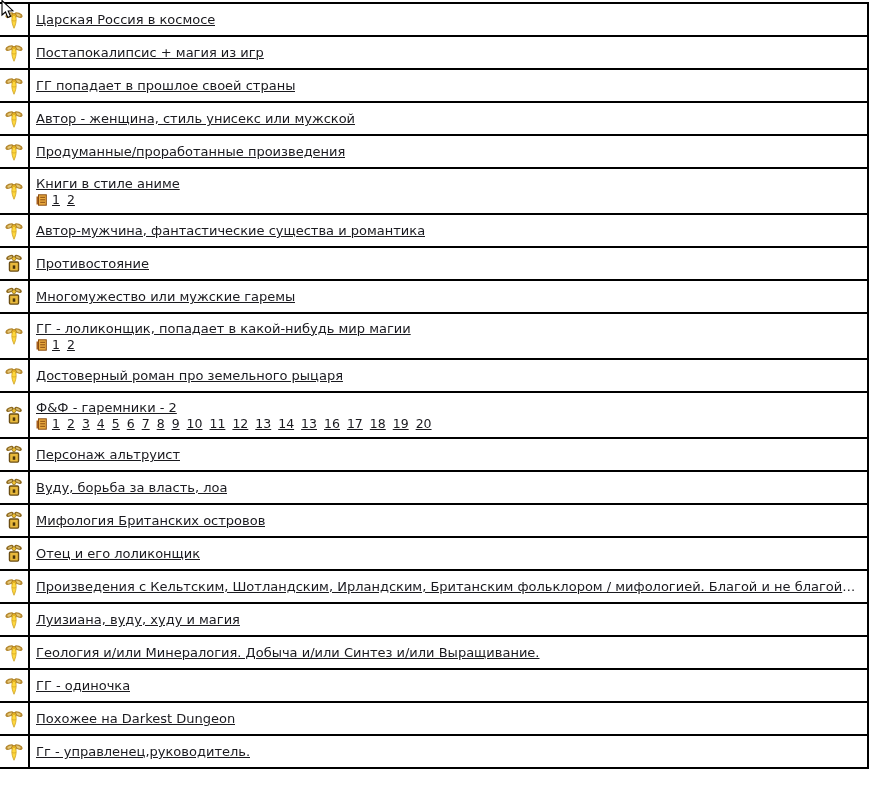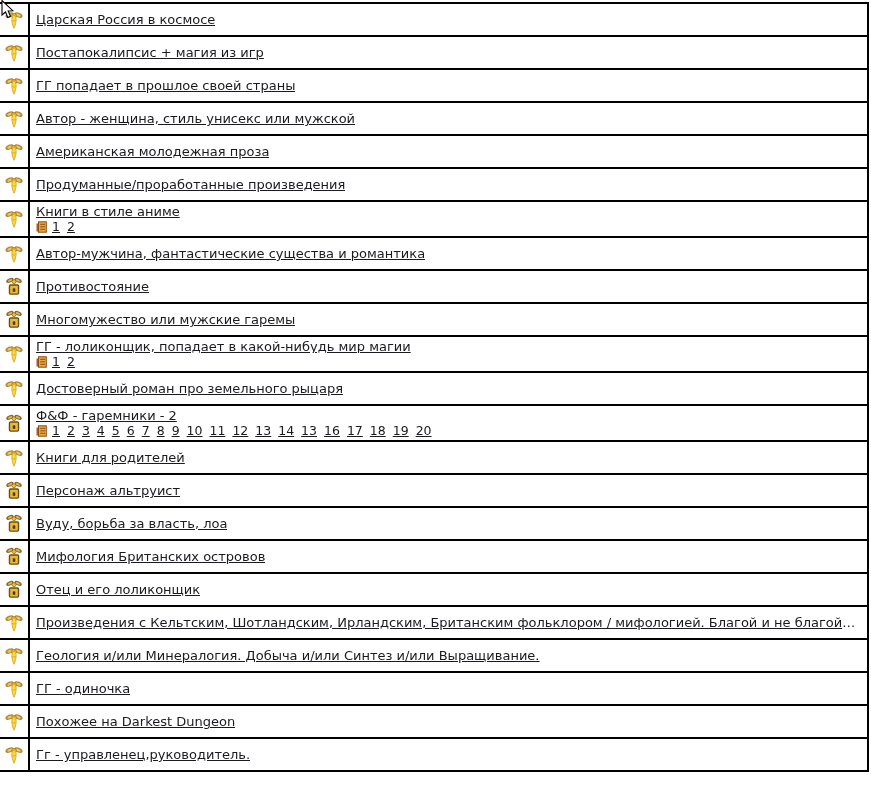--- a/index.html
+++ b/index.html
@@ -19,21 +19,21 @@
     box-sizing: border-box;
   }
   .row {
     display: flex;
     align-items: stretch;
     border-bottom: 2px solid #000;
     box-sizing: border-box;
     height: 33px;
     background: #fff;
   }
-  .row.has-pages { height: 36px; text-align: right; }
+  .row.has-pages { height: 46px; text-align: right; }
   .icon-cell {
     width: 30px;
     flex: 0 0 30px;
     border-right: 2px solid #000;
     display: flex;
     align-items: center;
     justify-content: center;
     box-sizing: border-box;
   }
   .text-cell {
@@ -161,40 +161,20 @@
           <ellipse cx="12.5" cy="3.9" rx="2.5" ry="1.1" fill="#e6c878" transform="rotate(22 12.5 3.9)"></ellipse>
           <circle cx="8.5" cy="4.6" r="2.3" fill="#f0b428" stroke="#9a7010" stroke-width="0.6"></circle>
           <path d="M8.5 3.5 C11.3 5.2 11.2 10.5 8.5 16.3 C5.8 10.5 5.7 5.2 8.5 3.5 Z" fill="#ffd83d" stroke="#c79a1d" stroke-width="0.7"></path>
           <path d="M6.7 9 Q8.5 10 10.3 9" stroke="#d9a92a" fill="none" stroke-width="0.8"></path>
         </svg>
       </span>
 
     </div>
     <div class="text-cell">
       <a class="topic-link" href="#">Автор - женщина, стиль унисекс или мужской</a>
-
-    </div>
-  </div>
-    <div class="row">
-    <div class="icon-cell">
-      <span class="ic bee" style="display: inline-flex;">
-        <svg width="18" height="18" viewBox="0 0 17 17">
-          <ellipse cx="4.3" cy="3.8" rx="4.1" ry="2.2" fill="#b5882f" transform="rotate(-22 4.3 3.8)"></ellipse>
-          <ellipse cx="12.7" cy="3.8" rx="4.1" ry="2.2" fill="#b5882f" transform="rotate(22 12.7 3.8)"></ellipse>
-          <ellipse cx="4.5" cy="3.9" rx="2.5" ry="1.1" fill="#e6c878" transform="rotate(-22 4.5 3.9)"></ellipse>
-          <ellipse cx="12.5" cy="3.9" rx="2.5" ry="1.1" fill="#e6c878" transform="rotate(22 12.5 3.9)"></ellipse>
-          <circle cx="8.5" cy="4.6" r="2.3" fill="#f0b428" stroke="#9a7010" stroke-width="0.6"></circle>
-          <path d="M8.5 3.5 C11.3 5.2 11.2 10.5 8.5 16.3 C5.8 10.5 5.7 5.2 8.5 3.5 Z" fill="#ffd83d" stroke="#c79a1d" stroke-width="0.7"></path>
-          <path d="M6.7 9 Q8.5 10 10.3 9" stroke="#d9a92a" fill="none" stroke-width="0.8"></path>
-        </svg>
-      </span>
-
-    </div>
-    <div class="text-cell">
-      <a class="topic-link" href="#">Американская молодежная проза</a>
 
     </div>
   </div>
     <div class="row">
     <div class="icon-cell">
       <span class="ic bee" style="display: inline-flex;">
         <svg width="18" height="18" viewBox="0 0 17 17">
           <ellipse cx="4.3" cy="3.8" rx="4.1" ry="2.2" fill="#b5882f" transform="rotate(-22 4.3 3.8)"></ellipse>
           <ellipse cx="12.7" cy="3.8" rx="4.1" ry="2.2" fill="#b5882f" transform="rotate(22 12.7 3.8)"></ellipse>
           <ellipse cx="4.5" cy="3.9" rx="2.5" ry="1.1" fill="#e6c878" transform="rotate(-22 4.5 3.9)"></ellipse>
@@ -400,40 +380,20 @@
           <a class="page-link" href="#">16</a>
           <a class="page-link" href="#">17</a>
           <a class="page-link" href="#">18</a>
           <a class="page-link" href="#">19</a>
           <a class="page-link" href="#">20</a>
         </div>
     </div>
   </div>
     <div class="row">
     <div class="icon-cell">
-      <span class="ic bee" style="display: inline-flex;">
-        <svg width="18" height="18" viewBox="0 0 17 17">
-          <ellipse cx="4.3" cy="3.8" rx="4.1" ry="2.2" fill="#b5882f" transform="rotate(-22 4.3 3.8)"></ellipse>
-          <ellipse cx="12.7" cy="3.8" rx="4.1" ry="2.2" fill="#b5882f" transform="rotate(22 12.7 3.8)"></ellipse>
-          <ellipse cx="4.5" cy="3.9" rx="2.5" ry="1.1" fill="#e6c878" transform="rotate(-22 4.5 3.9)"></ellipse>
-          <ellipse cx="12.5" cy="3.9" rx="2.5" ry="1.1" fill="#e6c878" transform="rotate(22 12.5 3.9)"></ellipse>
-          <circle cx="8.5" cy="4.6" r="2.3" fill="#f0b428" stroke="#9a7010" stroke-width="0.6"></circle>
-          <path d="M8.5 3.5 C11.3 5.2 11.2 10.5 8.5 16.3 C5.8 10.5 5.7 5.2 8.5 3.5 Z" fill="#ffd83d" stroke="#c79a1d" stroke-width="0.7"></path>
-          <path d="M6.7 9 Q8.5 10 10.3 9" stroke="#d9a92a" fill="none" stroke-width="0.8"></path>
-        </svg>
-      </span>
-
-    </div>
-    <div class="text-cell">
-      <a class="topic-link" href="#">Книги для родителей</a>
-
-    </div>
-  </div>
-    <div class="row">
-    <div class="icon-cell">
 
       <span class="ic lock" style="display: inline-flex;">
         <svg width="18" height="19" viewBox="0 0 17 18">
           <ellipse cx="4.6" cy="3.2" rx="3.7" ry="1.9" fill="#8f6a1f" transform="rotate(-24 4.6 3.2)"></ellipse>
           <ellipse cx="12.4" cy="3.2" rx="3.7" ry="1.9" fill="#8f6a1f" transform="rotate(24 12.4 3.2)"></ellipse>
           <ellipse cx="4.8" cy="3.3" rx="2.2" ry="0.9" fill="#d9bd74" transform="rotate(-24 4.8 3.3)"></ellipse>
           <ellipse cx="12.2" cy="3.3" rx="2.2" ry="0.9" fill="#d9bd74" transform="rotate(24 12.2 3.3)"></ellipse>
           <circle cx="8.5" cy="4.4" r="1.9" fill="#f0c030" stroke="#7a5a10" stroke-width="0.6"></circle>
           <rect x="4.2" y="7.6" width="8.6" height="8.6" rx="1" fill="#e8b93c" stroke="#6b4d12" stroke-width="1.3"></rect>
           <rect x="7.3" y="10.8" width="2.4" height="3.2" fill="#4a3408"></rect>
@@ -534,20 +494,40 @@
           <ellipse cx="4.5" cy="3.9" rx="2.5" ry="1.1" fill="#e6c878" transform="rotate(-22 4.5 3.9)"></ellipse>
           <ellipse cx="12.5" cy="3.9" rx="2.5" ry="1.1" fill="#e6c878" transform="rotate(22 12.5 3.9)"></ellipse>
           <circle cx="8.5" cy="4.6" r="2.3" fill="#f0b428" stroke="#9a7010" stroke-width="0.6"></circle>
           <path d="M8.5 3.5 C11.3 5.2 11.2 10.5 8.5 16.3 C5.8 10.5 5.7 5.2 8.5 3.5 Z" fill="#ffd83d" stroke="#c79a1d" stroke-width="0.7"></path>
           <path d="M6.7 9 Q8.5 10 10.3 9" stroke="#d9a92a" fill="none" stroke-width="0.8"></path>
         </svg>
       </span>
 
     </div>
     <div class="text-cell">
+      <a class="topic-link" href="#">Луизиана, вуду, худу и магия</a>
+
+    </div>
+  </div>
+    <div class="row">
+    <div class="icon-cell">
+      <span class="ic bee" style="display: inline-flex;">
+        <svg width="18" height="18" viewBox="0 0 17 17">
+          <ellipse cx="4.3" cy="3.8" rx="4.1" ry="2.2" fill="#b5882f" transform="rotate(-22 4.3 3.8)"></ellipse>
+          <ellipse cx="12.7" cy="3.8" rx="4.1" ry="2.2" fill="#b5882f" transform="rotate(22 12.7 3.8)"></ellipse>
+          <ellipse cx="4.5" cy="3.9" rx="2.5" ry="1.1" fill="#e6c878" transform="rotate(-22 4.5 3.9)"></ellipse>
+          <ellipse cx="12.5" cy="3.9" rx="2.5" ry="1.1" fill="#e6c878" transform="rotate(22 12.5 3.9)"></ellipse>
+          <circle cx="8.5" cy="4.6" r="2.3" fill="#f0b428" stroke="#9a7010" stroke-width="0.6"></circle>
+          <path d="M8.5 3.5 C11.3 5.2 11.2 10.5 8.5 16.3 C5.8 10.5 5.7 5.2 8.5 3.5 Z" fill="#ffd83d" stroke="#c79a1d" stroke-width="0.7"></path>
+          <path d="M6.7 9 Q8.5 10 10.3 9" stroke="#d9a92a" fill="none" stroke-width="0.8"></path>
+        </svg>
+      </span>
+
+    </div>
+    <div class="text-cell">
       <a class="topic-link" href="#">Геология и/или Минералогия. Добыча и/или Синтез и/или Выращивание.</a>
 
     </div>
   </div>
     <div class="row">
     <div class="icon-cell">
       <span class="ic bee" style="display: inline-flex;">
         <svg width="18" height="18" viewBox="0 0 17 17">
           <ellipse cx="4.3" cy="3.8" rx="4.1" ry="2.2" fill="#b5882f" transform="rotate(-22 4.3 3.8)"></ellipse>
           <ellipse cx="12.7" cy="3.8" rx="4.1" ry="2.2" fill="#b5882f" transform="rotate(22 12.7 3.8)"></ellipse>

